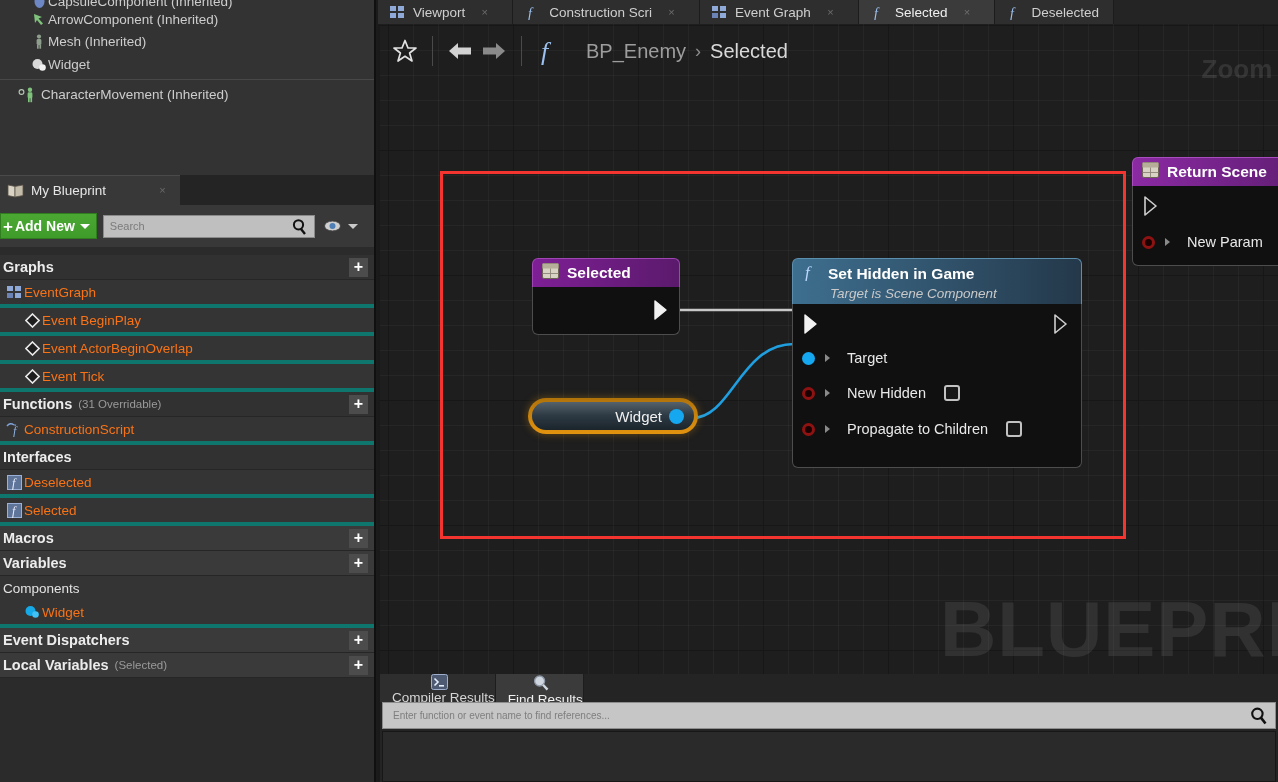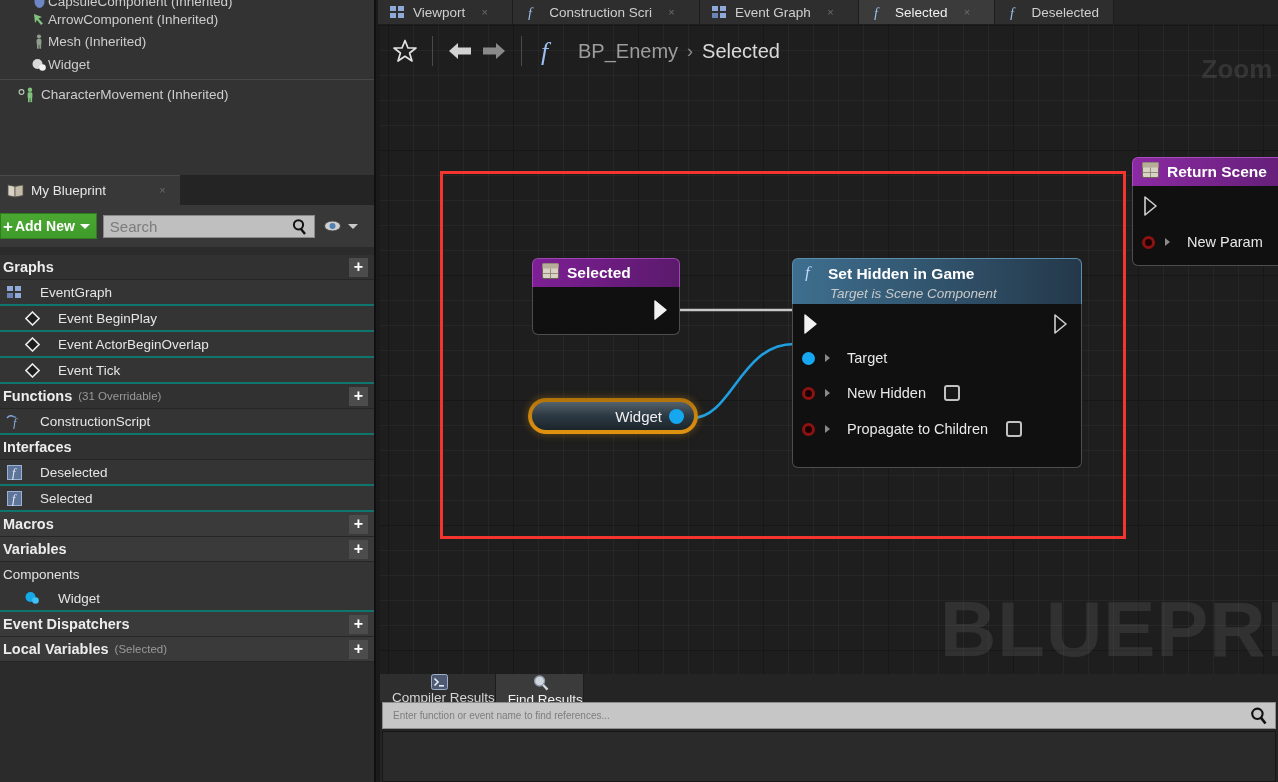--- a/index.html
+++ b/index.html
@@ -84,21 +84,21 @@
   #search-wrap {
     position: relative;
     margin-left: 6px; width: 212px; height: 23px;
     background: #bfbfbf; border: 1px solid #8a8a8a;
     box-sizing: border-box;
     display: flex; align-items: center;
   }
   #search-input {
     border: 0; outline: 0; background: transparent;
     font-family: "Liberation Sans", sans-serif;
-    font-size: 15px; color: #6d6d6d;
+    font-size: 11px; color: #6d6d6d;
     width: 180px; margin-left: 6px; padding: 0;
   }
   #search-input::placeholder { color: #7c7c7c; }
   #search-icon-btn { position: absolute; right: 5px; top: 2px; }
   #eye-btn { margin-left: 8px; display: flex; align-items: center; }
   #eye-caret {
     margin-left: 6px;
     width: 0; height: 0;
     border-left: 5px solid transparent; border-right: 5px solid transparent;
     border-top: 5px solid #c9c9c9;
@@ -127,24 +127,23 @@
   .sec-plus {
     position: absolute; right: 6px; top: 3px;
     width: 19px; height: 19px;
     background: #4c4c4c;
     color: #ffffff; font-size: 16px; font-weight: bold;
     line-height: 18px; text-align: center;
     box-sizing: border-box;
   }
   .list-row {
     height: 24px; display: flex; align-items: center;
-    font-size: 13.5px; color: #e5e5e5;
+    font-size: 13.5px; color: #f97316;
     background: #343434;
-    border-bottom: 2px solid #0f766e;
-    gap: 16px;
+    border-bottom: 4px solid #0f766e;
   }
   .list-row .ico {
     width: 20px; flex: 0 0 20px; height: 16px;
     display: inline-flex; align-items: center; justify-content: center;
     margin-left: 4px;
   }
   .list-row.ind1 { padding-left: 18px; }
   .sub-header {
     height: 24px; display: flex; align-items: center;
     font-size: 13.5px; color: #e2e2e2; background: #343434;
@@ -214,21 +213,21 @@
     padding-left: 8px;
   }
   #graph-toolbar .tb-sep {
     width: 1px; height: 30px; background: #4a4a4a; margin: 0 10px;
   }
   #graph-toolbar .tb-btn {
     width: 34px; height: 34px;
     display: flex; align-items: center; justify-content: center;
   }
   #breadcrumb {
-    display: flex; align-items: center; margin-left: 12px;
+    display: flex; align-items: center; margin-left: 20px;
     font-size: 20px; color: #b6b6b6;
   }
   #breadcrumb .crumb { color: #9d9d9d; }
   #breadcrumb .crumb.last { color: #d9d9d9; }
   #breadcrumb .chev { margin: 0 9px; color: #8d8d8d; font-size: 18px; }
 
   
   #sel-rect {
     position: absolute;
     left: 60px; top: 147px; width: 686px; height: 368px;

